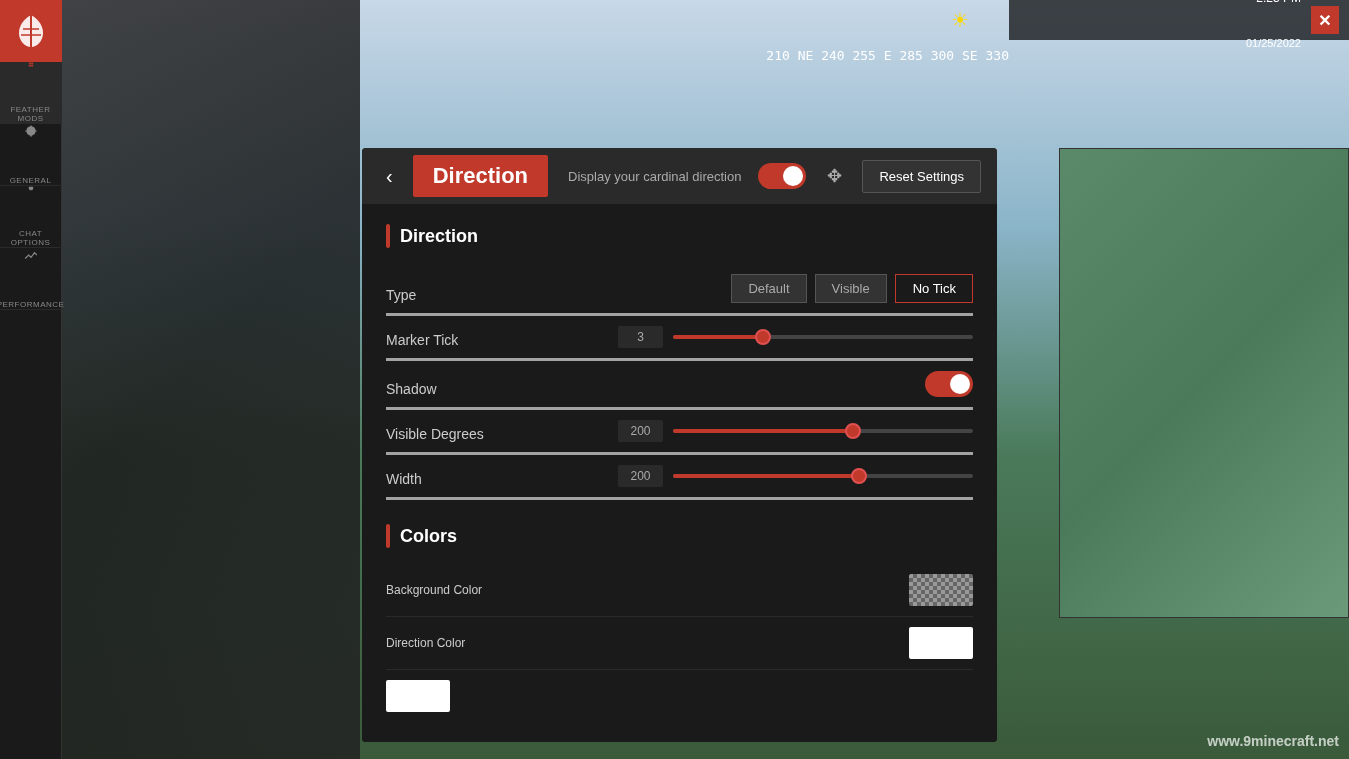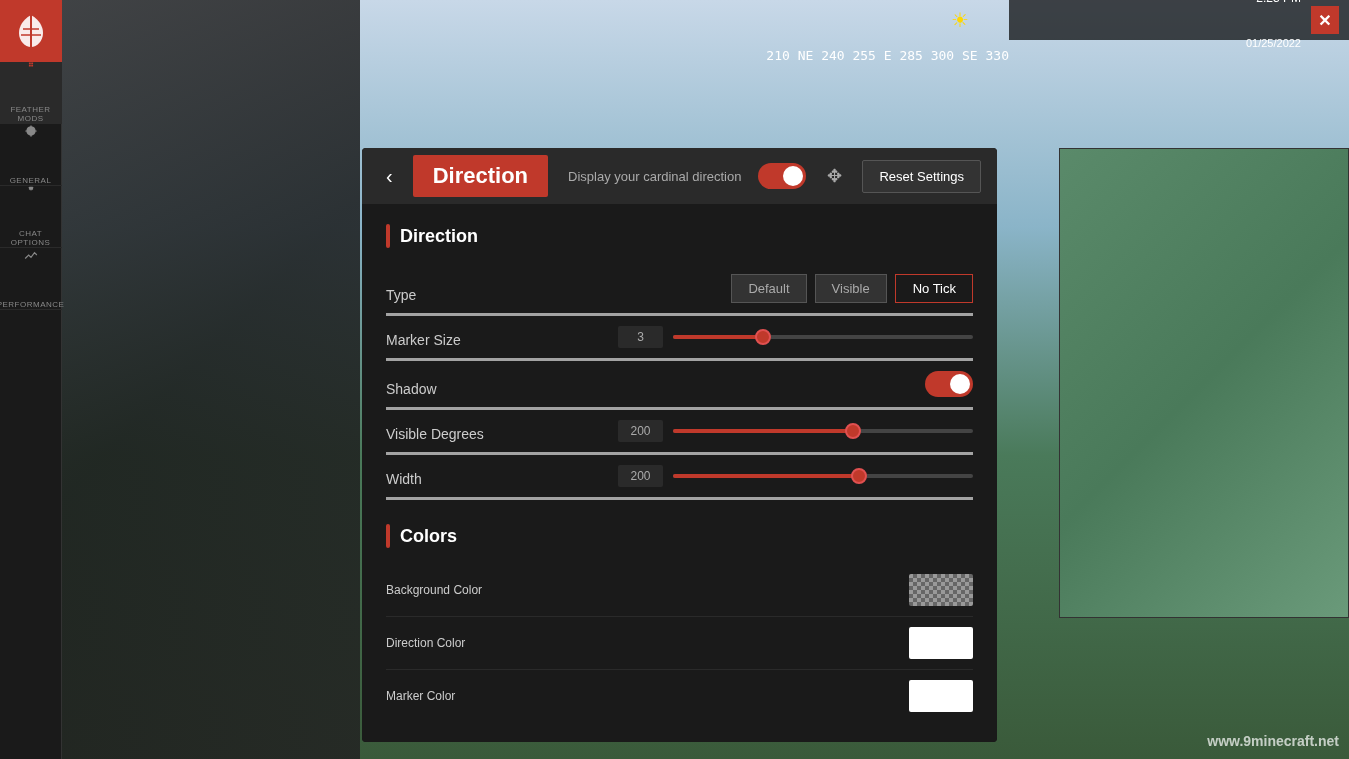--- a/index.html
+++ b/index.html
@@ -609,21 +609,21 @@
       <div class="setting-controls">
         <div class="type-buttons">
           <button class="type-btn">Default</button>
           <button class="type-btn">Visible</button>
           <button class="type-btn active">No Tick</button>
         </div>
       </div>
     </div>
 
     <div class="setting-row">
-      <div class="setting-label">Marker Size</div>
+      <div class="setting-label">Marker Tick</div>
       <div class="setting-controls">
         <div class="slider-container">
           <div class="slider-value">3</div>
           <div class="slider-track">
             <div class="slider-fill" style="width: 30%;"></div>
             <div class="slider-thumb" style="left: calc(30% - 8px);"></div>
           </div>
         </div>
       </div>
     </div>
@@ -671,21 +671,20 @@
         <span class="color-label">Background Color</span>
         <div class="color-swatch transparent"></div>
       </div>
 
       <div class="color-row">
         <span class="color-label">Direction Color</span>
         <div class="color-swatch white"></div>
       </div>
 
       <div class="color-row">
-        <span class="color-label">Marker Color</span>
         <div class="color-swatch white"></div>
       </div>
     </div>
 
   </div>
 </div>
 
 <div class="bottom-hud">
   <div style="display:flex; align-items:center; gap:4px;">
     <div class="health-bar">

